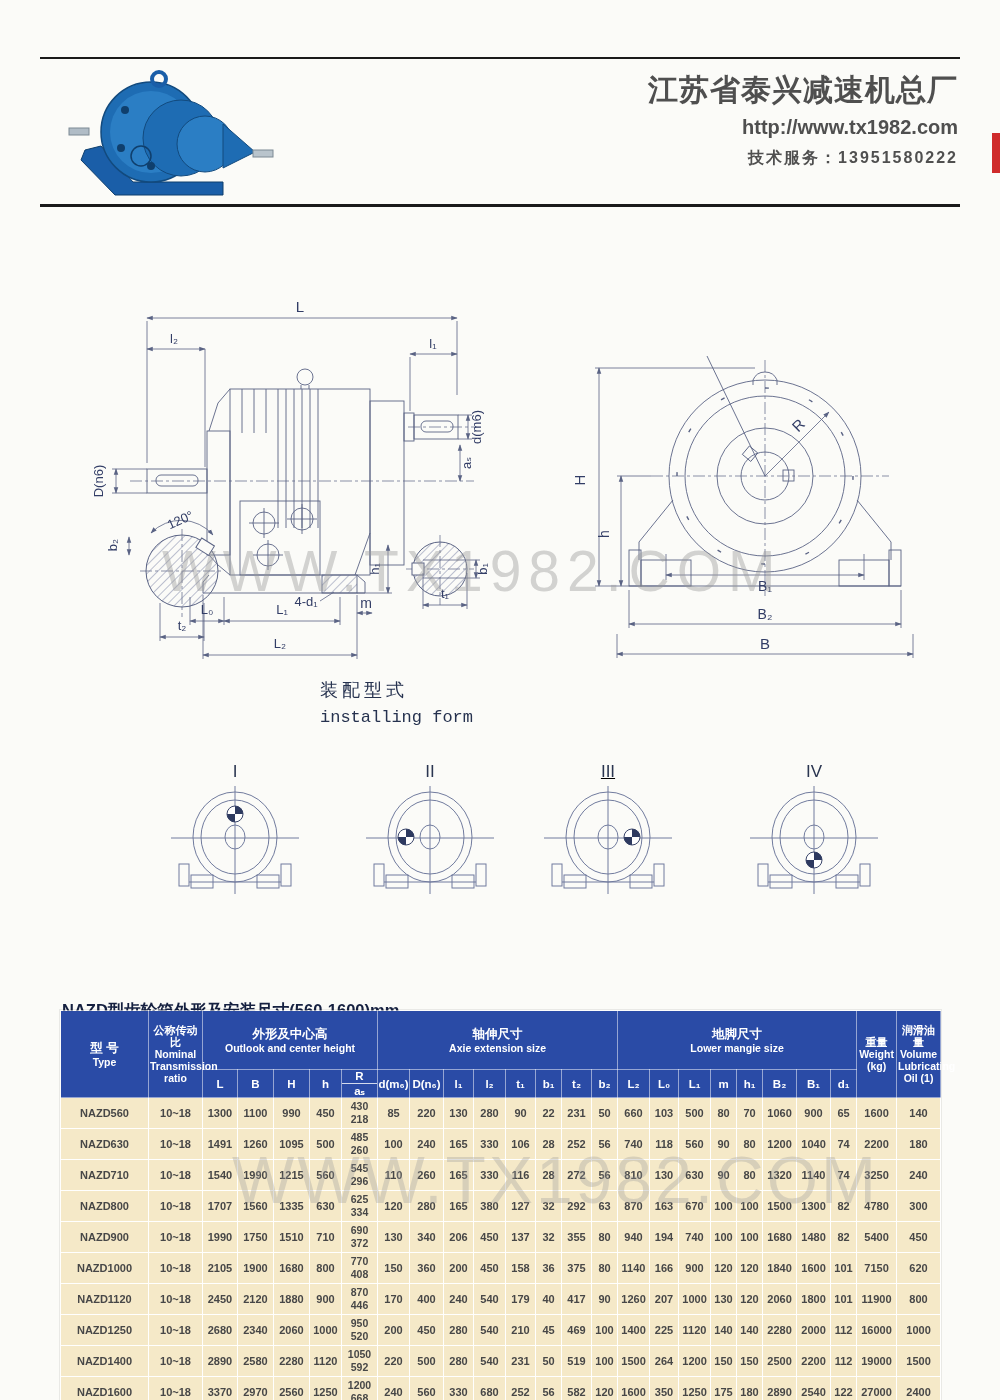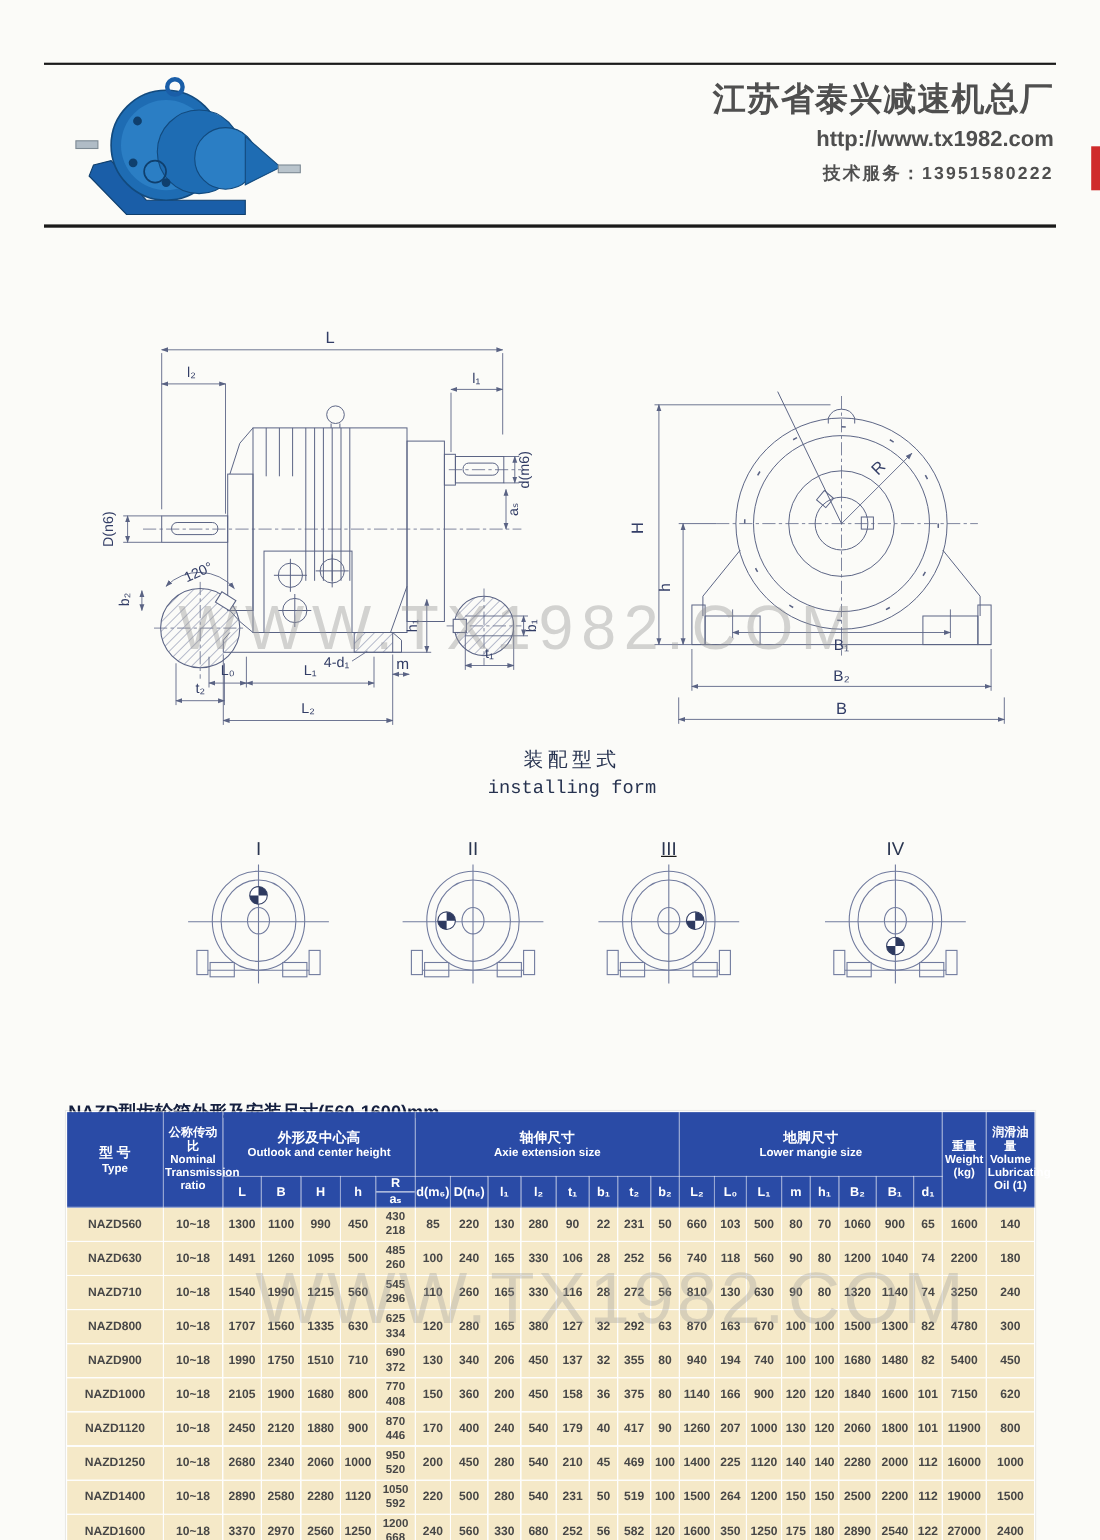--- a/index.html
+++ b/index.html
@@ -6,21 +6,21 @@
   .page{position:relative;width:1000px;height:1400px;background:#fbfbf8;overflow:hidden;
         font-family:"Liberation Sans","DejaVu Sans",sans-serif;}
   .abs{position:absolute;}
   .rule{background:#1a1a1a;}
   
   .company{right:42px;top:70px;font-size:30px;font-weight:bold;color:#4f4f4f;letter-spacing:1px;}
   .website{right:42px;top:116px;font-size:20px;font-weight:bold;color:#4f4f4f;}
   .phone{right:42px;top:148px;font-size:16px;font-weight:bold;color:#4f4f4f;letter-spacing:2px;}
   .redbar{left:992px;top:133px;width:8px;height:40px;background:#cf2b2b;}
   
-  .caption{left:320px;top:678px;width:400px;text-align:center;color:#26324f;}
+  .caption{left:320px;top:678px;width:400px;color:#26324f;}
   .caption .cn{font-size:18px;letter-spacing:4px;}
   .caption .en{font-size:17px;margin-top:6px;font-family:Liberation Mono, monospace;}
   .sect-title{left:62px;top:952px;width:880px;color:#152040;margin-top:48px;}
   .sect-title .cn{font-size:16.5px;font-weight:bold;}
   .sect-title .en{font-size:16px;font-weight:bold;margin-top:3px;}
   
   .wm{color:#9a9a9a;font-weight:normal;pointer-events:none;white-space:nowrap;z-index:5;}
   .wm1{left:162px;top:538px;font-size:57px;letter-spacing:7px;opacity:.42;}
   .wm2{left:232px;top:1142px;font-size:66px;letter-spacing:3px;opacity:.32;}
   

